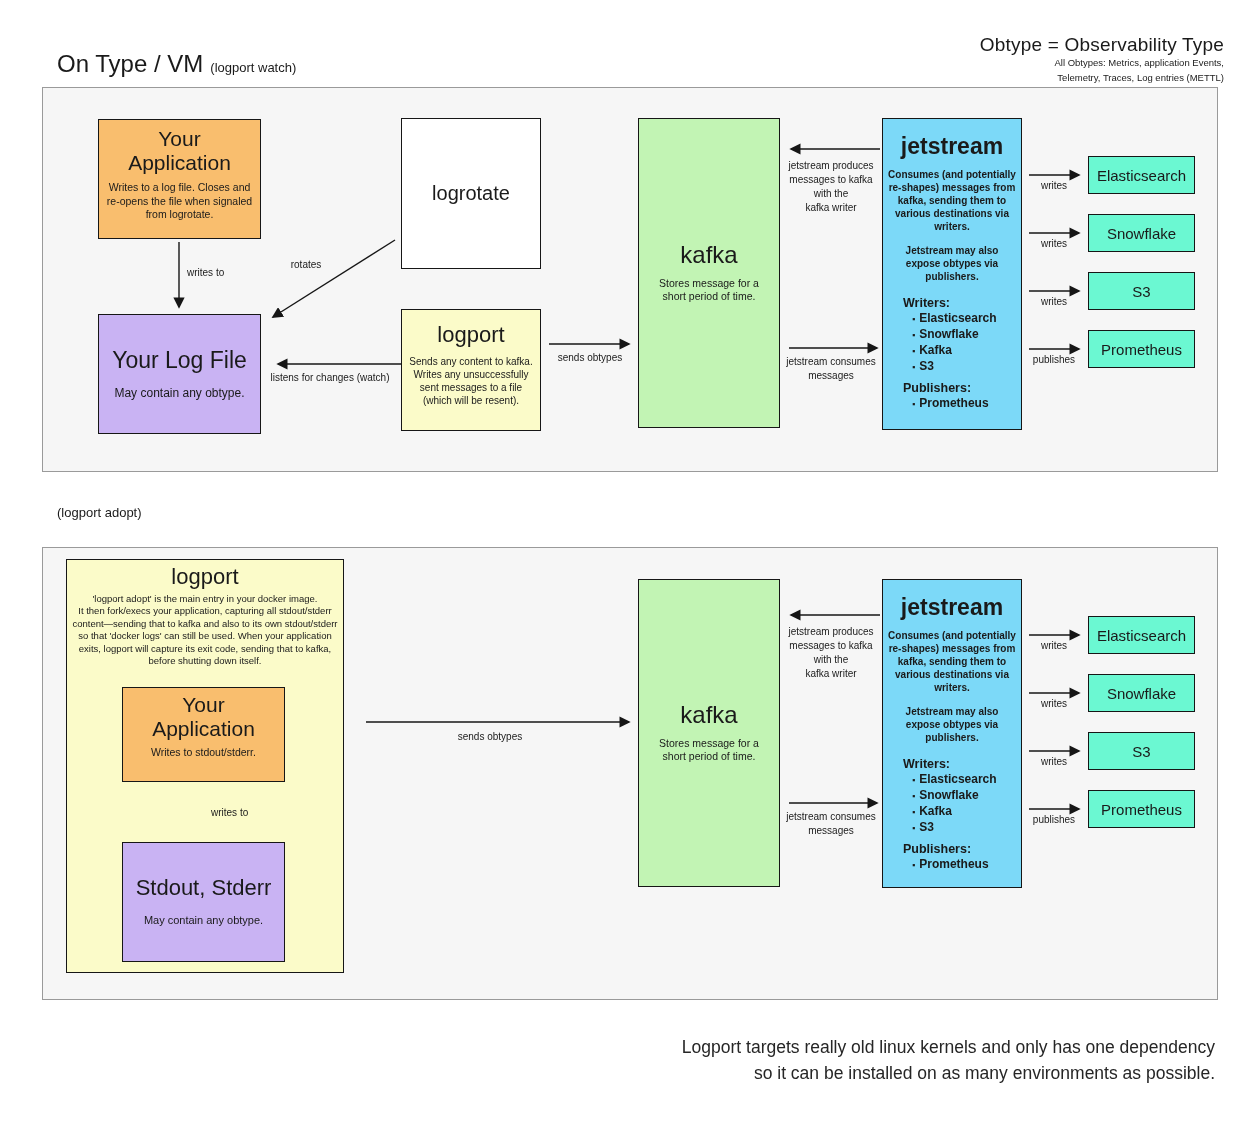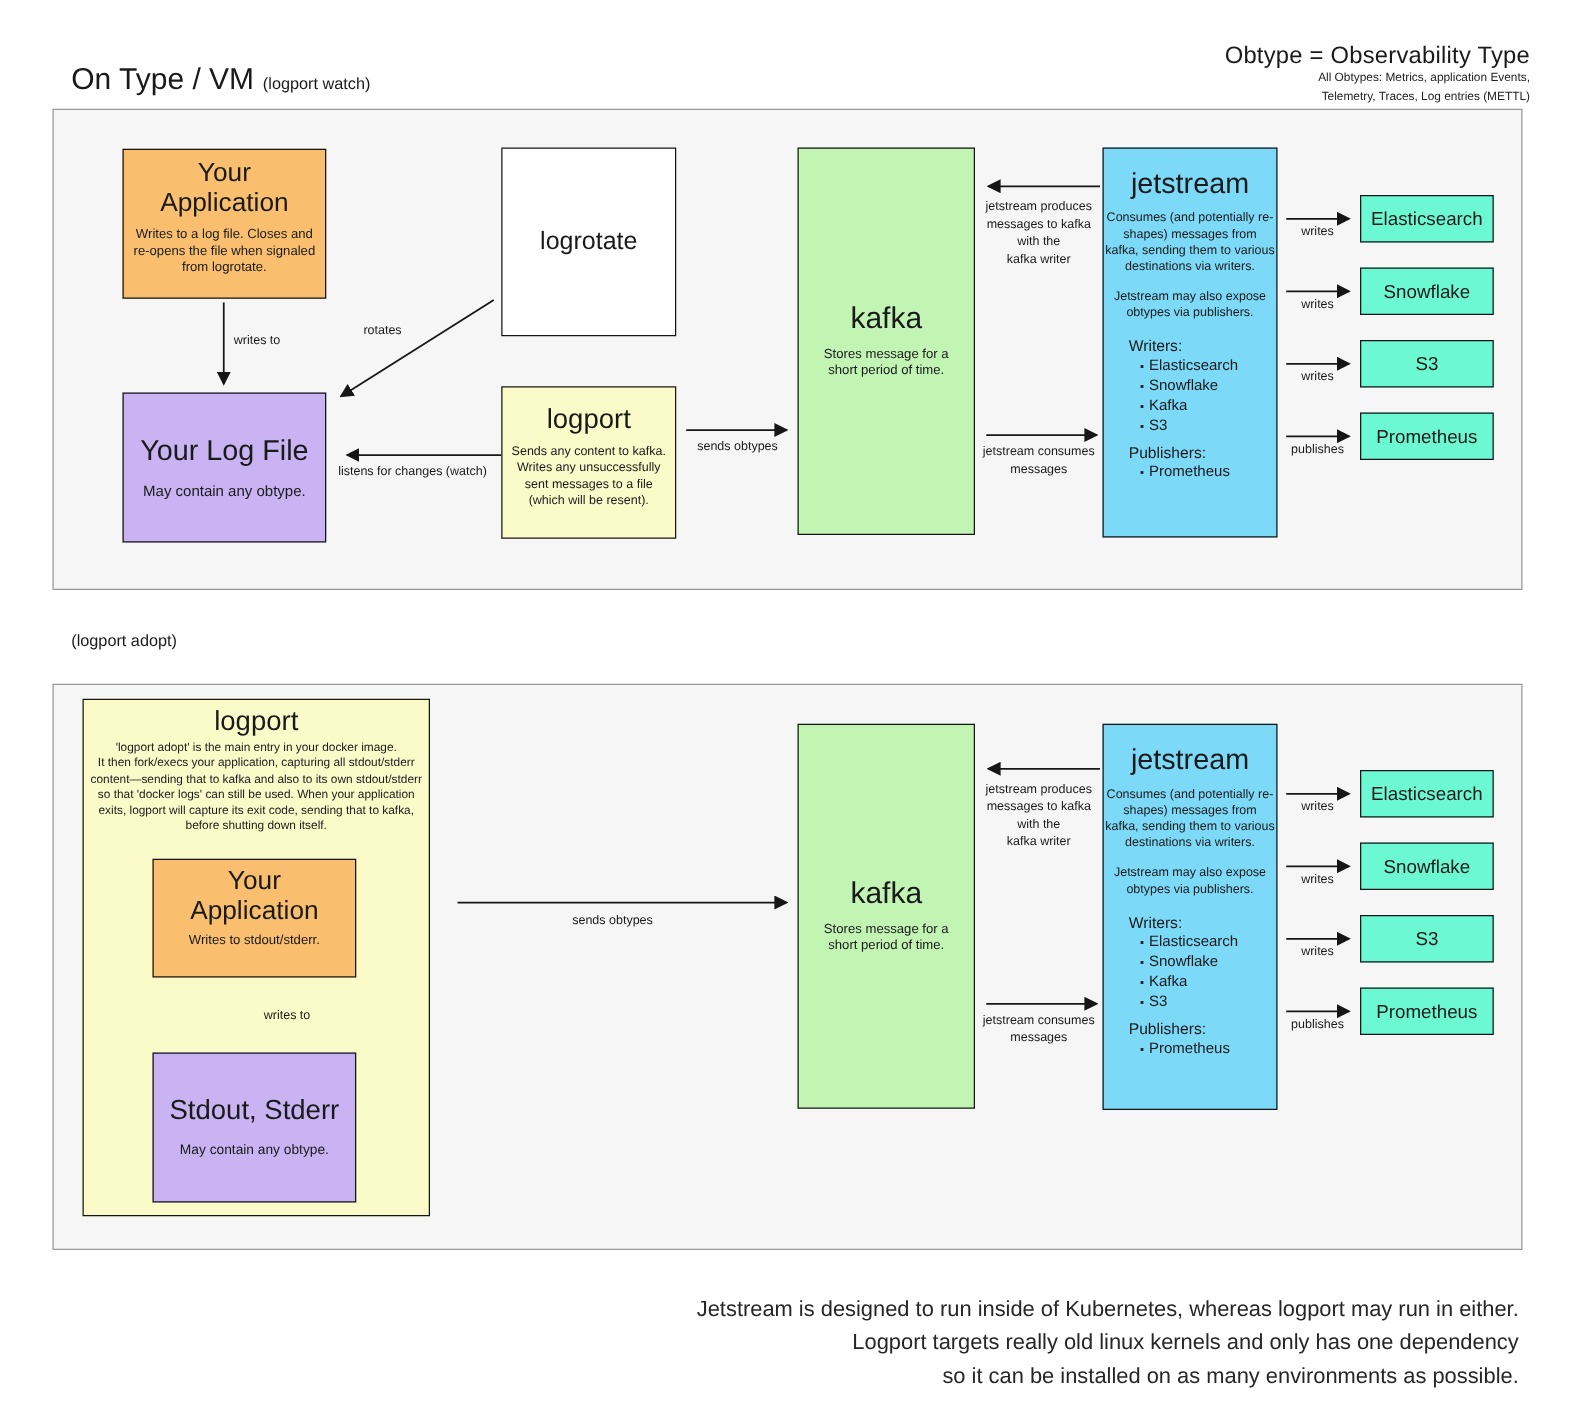--- a/index.html
+++ b/index.html
@@ -44,21 +44,21 @@
   .b-logrotate .title{font-size:20px;}
   .b-logfile{left:55px;top:226px;width:163px;height:120px;}
   .b-logfile .title{font-size:23px;}
   .b-logfile .desc{font-size:12px;margin-top:13px;}
   .b-logport1{left:358px;top:221px;width:140px;height:122px;padding-top:13px;}
   .b-logport1 .title{font-size:22px;}
   .b-logport1 .desc{font-size:10px;margin-top:7px;width:130px;line-height:1.3;}
   .b-kafka{left:595px;top:30px;width:142px;height:310px;}
   .b-kafka .title{font-size:24px;}
   .b-kafka .desc{font-size:10.5px;margin-top:8px;width:120px;line-height:1.3;}
-  .b-jet{left:839px;top:30px;width:140px;height:312px;padding-top:15px;}
+  .b-jet{left:839px;top:30px;width:140px;height:312px;padding-top:15px;font-weight:bold;}
   .b-jet .title{font-size:23px;}
   .b-jet .desc1{font-size:10px;margin-top:8px;width:136px;line-height:1.3;}
   .b-jet .desc2{font-size:10px;margin-top:11px;width:126px;line-height:1.3;}
   .jet-block{align-self:stretch;text-align:left;padding-left:20px;margin-top:13px;}
   .jet-h{font-size:12.5px;}
   .jet-li{font-size:12px;line-height:1.35;padding-left:9px;display:flex;align-items:baseline;}
   .jet-li::before{content:"▪";font-size:9px;margin-right:4px;}
   .jet-block.pub{margin-top:6px;}
 
   
@@ -257,18 +257,17 @@
 kafka writer</div>
     <div class="lblc" style="left:788px;top:262px;">jetstream consumes
 messages</div>
     <div class="lblc" style="left:1011px;top:91px;">writes</div>
     <div class="lblc" style="left:1011px;top:149px;">writes</div>
     <div class="lblc" style="left:1011px;top:207px;">writes</div>
     <div class="lblc" style="left:1011px;top:265px;">publishes</div>
   </div>
 
   <div class="footer">
-    <div>Jetstream is designed to run inside of Kubernetes, whereas logport may run in either.</div>
     <div>Logport targets really old linux kernels and only has one dependency</div>
     <div>so it can be installed on as many environments as possible.</div>
   </div>
 
 </div>
 
 </body></html>

